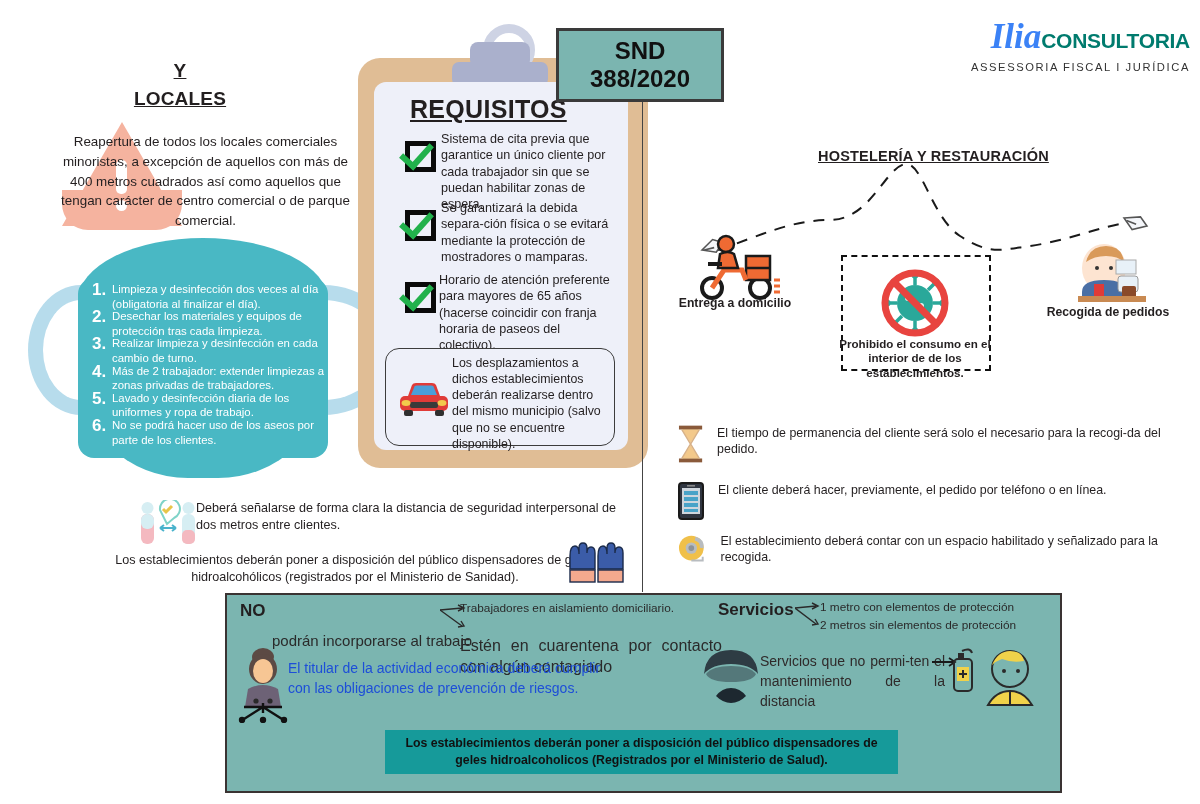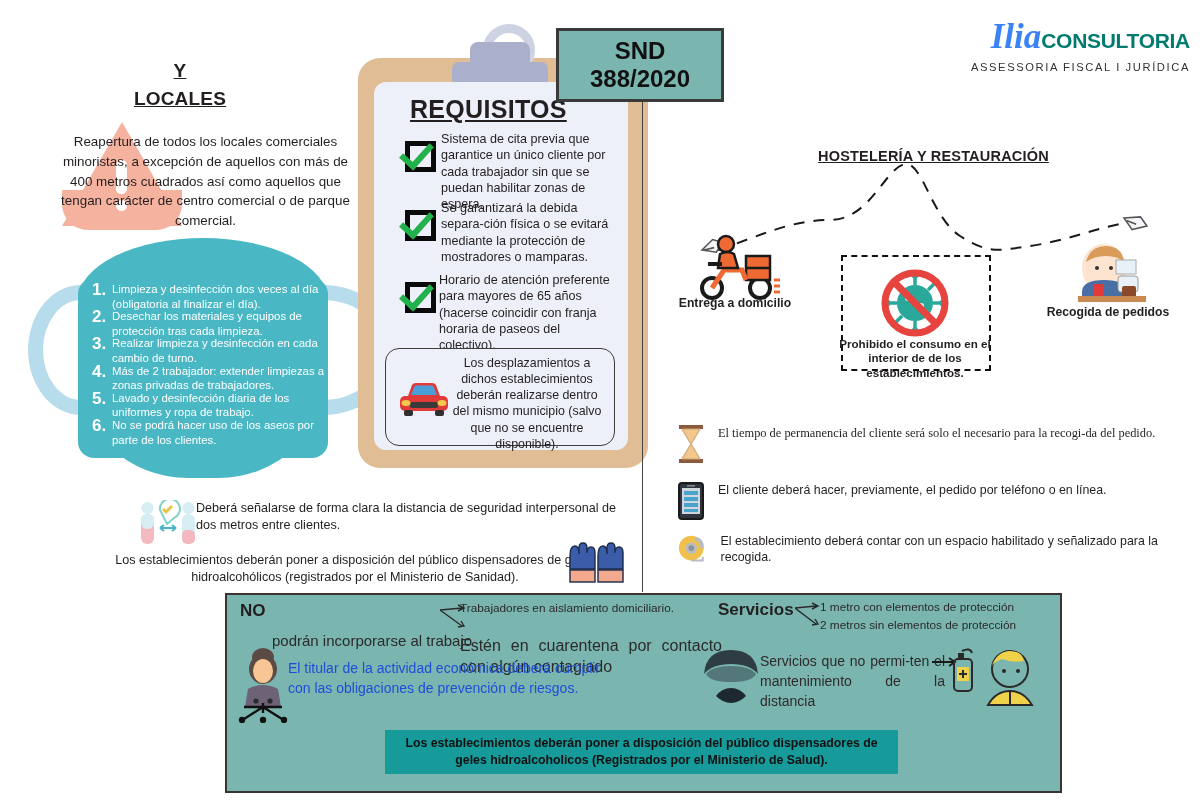--- a/index.html
+++ b/index.html
@@ -88,21 +88,21 @@
   .req-txt{font-size:12.6px;line-height:1.30;color:#231f20;}
   #req1{left:405px;top:131px;}
   #req2{left:405px;top:200px;}
   #req3{left:405px;top:272px;gap:7px;}
 
   #car-callout{
     left:385px;top:348px;width:228px;height:96px;border:1.6px solid #3c3c3c;border-radius:14px;
     background:#eef0f9;
   }
   #car-icon{left:396px;top:378px;width:56px;height:40px;}
-  #car-text{left:452px;top:355px;width:150px;font-size:12.4px;line-height:1.30;text-align:center;}
+  #car-text{left:452px;top:355px;width:150px;font-size:12.4px;line-height:1.30;}
 
   
   #snd-badge{
     left:556px;top:28px;width:162px;height:68px;background:#7bb5b0;border:3px solid #3a3a3a;
     display:flex;flex-direction:column;align-items:center;justify-content:center;
     font-weight:bold;font-size:24px;line-height:1.16;color:#111;z-index:6;
   }
 
   
   #logo{left:955px;top:18px;width:235px;text-align:right;}
@@ -125,21 +125,21 @@
   #noconsumo-box{
     left:841px;top:255px;width:146px;height:112px;border:2.2px dashed #111;
   }
   #noconsumo-text{
     left:836px;top:337px;width:158px;text-align:center;font-size:11.6px;font-weight:bold;line-height:1.25;
   }
 
   
   .rrow{position:absolute;display:flex;gap:14px;align-items:flex-start;}
   .rtxt{font-size:12.4px;line-height:1.32;color:#231f20;}
-  #rrow1{left:678px;top:425px;width:510px;font-family:Liberation Serif, serif;}
+  #rrow1{left:678px;top:425px;width:510px;}
   #rrow2{left:678px;top:482px;width:510px;}
   #rrow3{left:678px;top:533px;width:510px;}
 
   
   #dist-row{left:140px;top:500px;display:flex;align-items:flex-start;}
   #dist-text{font-size:12.6px;line-height:1.34;width:440px;}
   #gel-text{left:95px;top:552px;width:520px;text-align:center;font-size:12.6px;line-height:1.34;}
   #gloves{left:568px;top:540px;width:56px;height:46px;}
 
   

